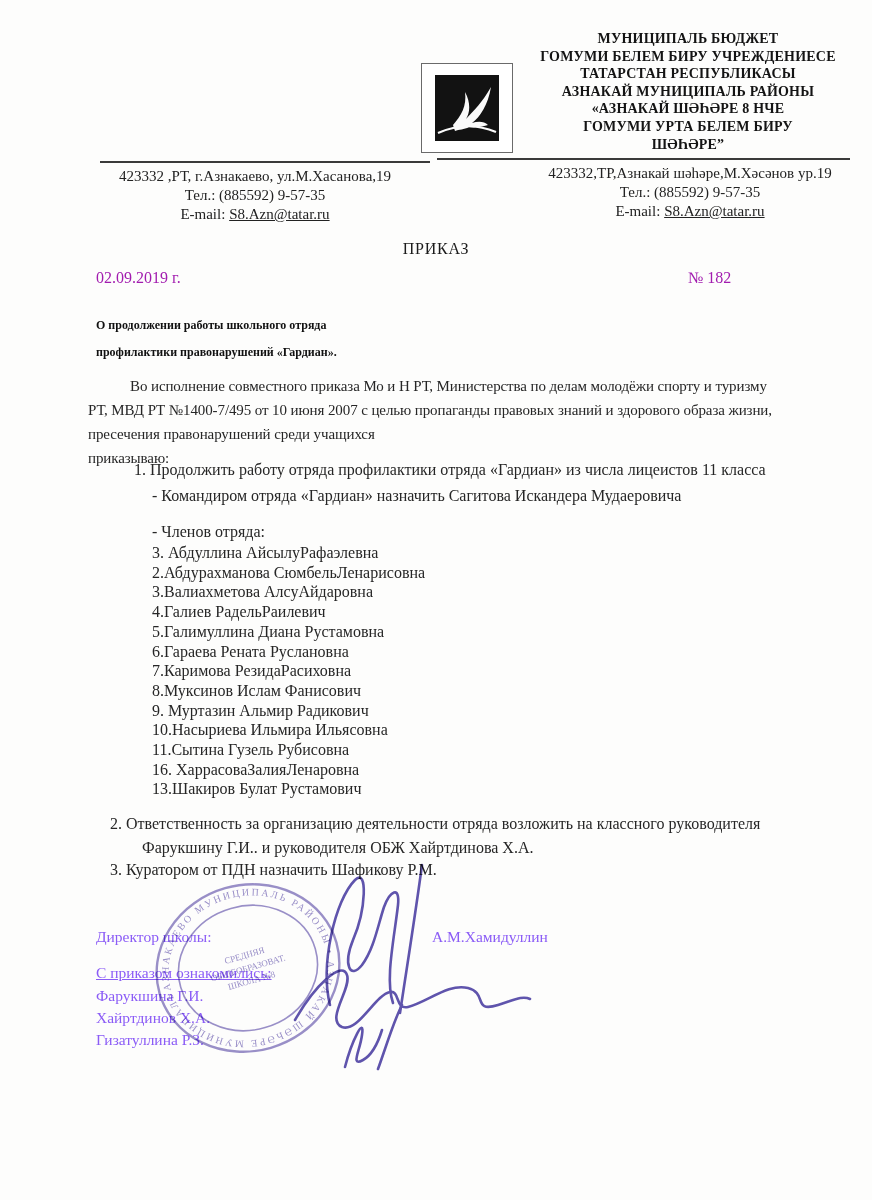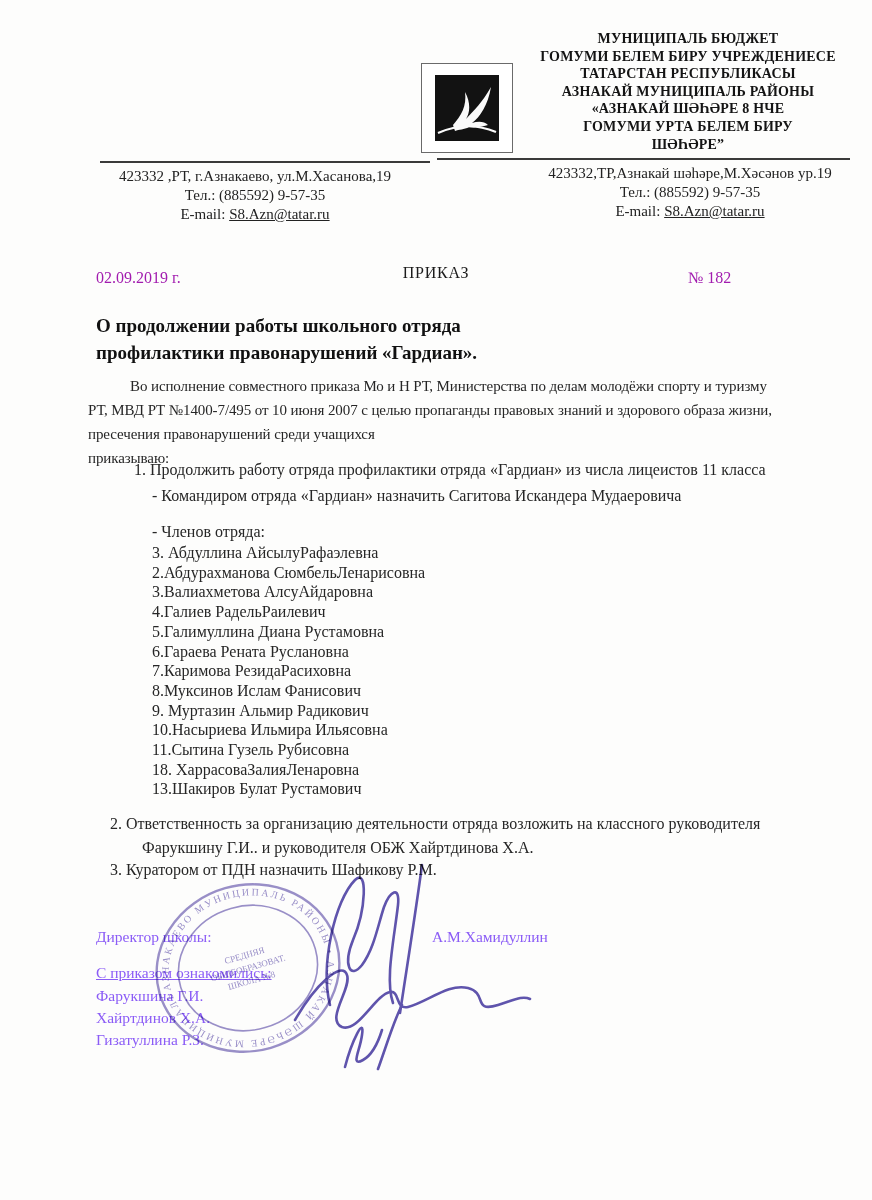--- a/index.html
+++ b/index.html
@@ -11,21 +11,21 @@
     color:#2b2b2b;
     overflow:hidden;
   }
   .abs{position:absolute;white-space:nowrap;}
   .org{font-weight:bold;color:#141414;text-align:center;font-size:14px;line-height:17.6px;letter-spacing:.2px;}
   .org div{white-space:nowrap;}
   .contact{text-align:center;font-size:15px;line-height:19px;color:#222;}
   .email{text-decoration:underline;}
   .doc-title{left:0;right:0;text-align:center;font-size:16px;letter-spacing:.8px;color:#1c1c1c;}
   .meta{font-size:16px;color:#a21caf;}
-  .subject{font-weight:bold;font-size:19px;line-height:27px;color:#111;}
+  .subject{font-weight:bold;font-size:12px;line-height:27px;color:#111;}
   .body-line{font-size:15px;color:#262626;letter-spacing:-.1px;}
   .list-line{font-size:16px;color:#262626;}
   .member{font-size:16px;color:#262626;line-height:19.7px;}
   .sig-text{font-size:15.5px;color:#8b5cf6;}
   .logo-box{
     position:absolute;left:421px;top:63px;width:90px;height:88px;
     border:1px solid #6a6a6a;background:#fff;
     display:flex;align-items:center;justify-content:center;
   }
   .logo-inner{width:64px;height:66px;background:#121212;}
@@ -67,21 +67,21 @@
     <div>Тел.: (885592) 9-57-35</div>
     <div><span>E-mail: </span><span class="email">S8.Azn@tatar.ru</span></div>
   </div>
 
   <div class="abs contact" style="left:515px;top:164px;width:350px;">
     <div>423332,ТР,Азнакай шәһәре,М.Хәсәнов ур.19</div>
     <div>Тел.: (885592) 9-57-35</div>
     <div><span>E-mail: </span><span class="email">S8.Azn@tatar.ru</span></div>
   </div>
 
-  <div class="abs doc-title" style="top:264px;text-align:center;">ПРИКАЗ</div>
+  <div class="abs doc-title" style="top:240px;text-align:center;">ПРИКАЗ</div>
   <div class="abs meta" style="left:96px;top:269px;">02.09.2019 г.</div>
   <div class="abs meta" style="left:688px;top:269px;">№ 182</div>
 
   <div class="abs subject" style="left:96px;top:312px;">
     <div>О продолжении работы школьного отряда</div>
     <div>профилактики правонарушений  «Гардиан».</div>
   </div>
 
   <div class="abs" style="left:88px;top:374px;line-height:24px;">
     <div class="body-line" style="text-indent:42px;">Во исполнение совместного приказа Мо и Н РТ, Министерства по делам молодёжи спорту и туризму</div>
@@ -99,21 +99,21 @@
     <div class="member">2.Абдурахманова СюмбельЛенарисовна</div>
     <div class="member">3.Валиахметова АлсуАйдаровна</div>
     <div class="member">4.Галиев РадельРаилевич</div>
     <div class="member">5.Галимуллина Диана Рустамовна</div>
     <div class="member">6.Гараева Рената Руслановна</div>
     <div class="member">7.Каримова РезидаРасиховна</div>
     <div class="member">8.Муксинов Ислам Фанисович</div>
     <div class="member">9. Муртазин Альмир Радикович</div>
     <div class="member">10.Насыриева Ильмира Ильясовна</div>
     <div class="member">11.Сытина Гузель Рубисовна</div>
-    <div class="member">18. ХаррасоваЗалияЛенаровна</div>
+    <div class="member">16. ХаррасоваЗалияЛенаровна</div>
     <div class="member">13.Шакиров Булат Рустамович</div>
   </div>
 
   <div class="abs list-line" style="left:110px;top:815px;">2.   Ответственность за организацию деятельности отряда  возложить на классного руководителя</div>
   <div class="abs list-line" style="left:142px;top:839px;">Фарукшину Г.И..   и руководителя  ОБЖ   Хайртдинова Х.А.</div>
   <div class="abs list-line" style="left:110px;top:861px;">3.   Куратором от ПДН  назначить  Шафикову Р.М.</div>
 
   <div class="abs sig-text" style="left:96px;top:928px;">Директор школы:</div>
   <div class="abs sig-text" style="left:432px;top:928px;">А.М.Хамидуллин</div>
   <div class="abs sig-text" style="left:96px;top:964px;text-decoration:underline;">С приказом ознакомились:</div>

